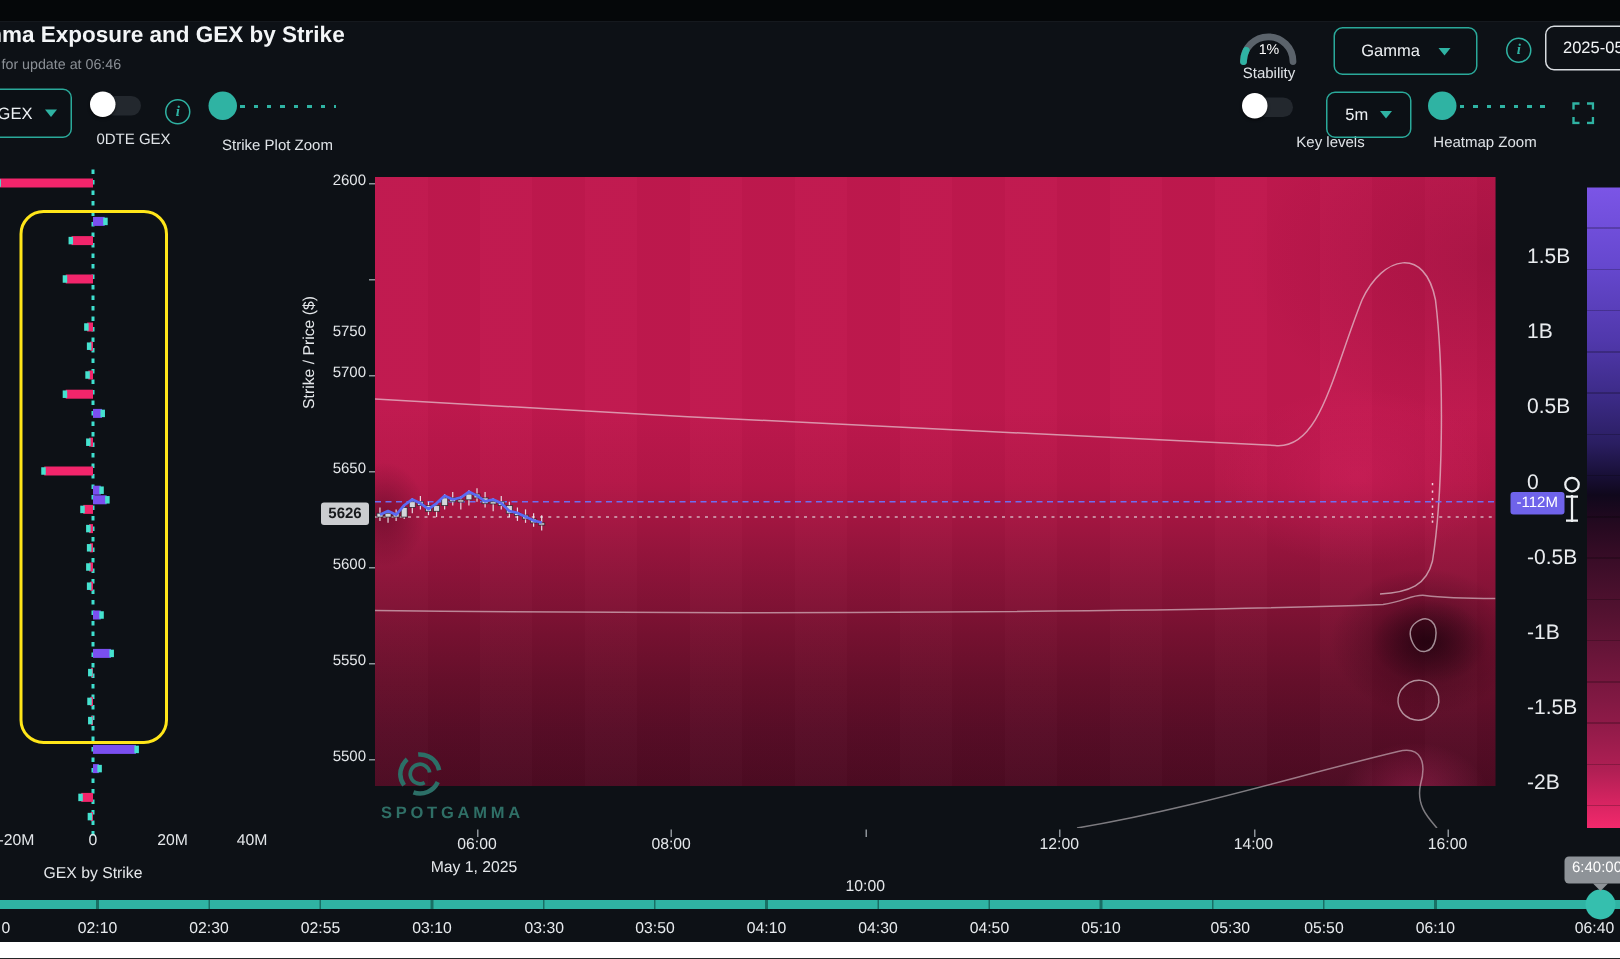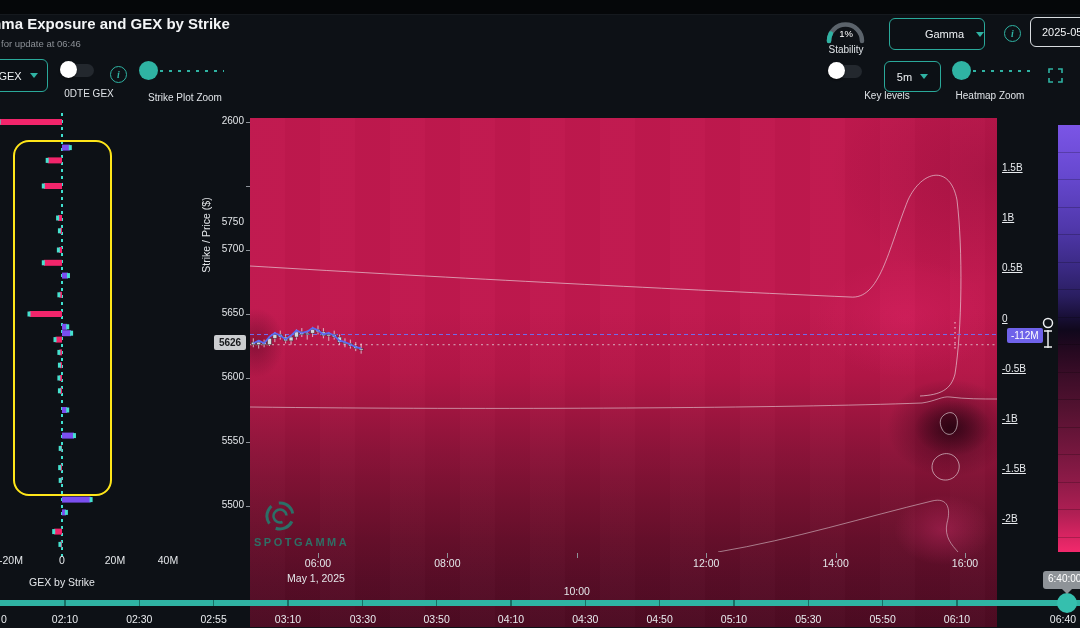--- a/index.html
+++ b/index.html
@@ -24,28 +24,28 @@
   .info{width:15px;height:15px;border:1.5px solid #2fb3a3;border-radius:50%;color:#2fb3a3;
       display:flex;align-items:center;justify-content:center;font-size:10px;font-style:italic;
       font-family:"Liberation Serif",serif;font-weight:bold;}
   .info::before{content:"i";}
   .date-box{border:1px solid #d8dce0;border-radius:6px;height:28px;line-height:28px;
       padding-left:11px;font-size:11px;color:#f2f4f6;width:72px;}
   .ytick{position:absolute;left:212px;width:32px;text-align:right;font-size:10px;color:#e4e7ea;}
   .ytickmark{position:absolute;left:246px;width:4px;height:1px;background:#8d9399;}
   .xtick{position:absolute;width:50px;text-align:center;font-size:10.5px;color:#e4e7ea;}
   .xtickmark{position:absolute;width:1px;height:5px;background:#8d9399;top:553px;}
-  .cb-tick{position:absolute;left:0;font-size:10px;color:#e8ebee;text-decoration:underline;}
+  .cb-tick{position:absolute;left:16px;font-size:14px;color:#e8ebee;}
   .tl-label{position:absolute;top:613px;width:50px;text-align:center;font-size:10.5px;color:#e8ebee;}
   .tl-notch{position:absolute;top:600px;width:1.5px;height:6px;background:rgba(4,44,40,.5);}
   .price-tag{left:214px;top:335px;width:32px;height:15px;background:#cbcdd0;color:#17191c;
       font-size:10px;font-weight:bold;text-align:center;line-height:15px;border-radius:2px;}
   .marker-tag{left:1007px;top:328px;background:#6f63ea;color:#fff;font-size:10px;
       padding:2px 4px;border-radius:2px;}
-  .hm{left:250px;top:118px;width:747px;height:509px;background:
+  .hm{left:250px;top:118px;width:747px;height:406px;background:
       radial-gradient(90px 70px at 700px 310px, rgba(25,0,12,0.5), transparent 70%),
       radial-gradient(55px 40px at 703px 310px, rgba(12,0,7,0.5), transparent 70%),
       radial-gradient(130px 85px at 655px 200px, rgba(255,45,125,0.20), transparent 70%),
       radial-gradient(70px 50px at 693px 412px, rgba(255,60,135,0.28), transparent 70%),
       radial-gradient(220px 150px at 745px 55px, rgba(90,4,34,0.22), transparent 75%),
       radial-gradient(40px 50px at 6px 225px, rgba(40,0,16,0.35), transparent 70%),
       repeating-linear-gradient(90deg, rgba(255,255,255,0.012) 0 35px, rgba(0,0,0,0.02) 35px 70px),
       linear-gradient(180deg,#c0184e 0%,#c0184e 38%,#b41647 50%,#a01540 58%,#8c1339 66%,#771131 75%,#660f2b 83%,#580d27 91%,#4c0b22 100%); text-decoration: underline;}
   .colorbar{left:1058px;top:125px;width:22px;height:427px;background:
       repeating-linear-gradient(180deg, transparent 0 26.5px, rgba(0,0,0,0.22) 26.5px 27.5px),
@@ -71,21 +71,21 @@
   <div class="abs title">Gamma Exposure and GEX by Strike</div>
   <div class="abs subtitle">for update at 06:46</div>
 
   <svg class="abs" style="left:824px;top:14px;" width="44" height="30">
     <path d="M5,27 A16.5,16.5 0 0 1 38,27" stroke="#5b636b" stroke-width="4.5" fill="none" stroke-linecap="round"></path>
     <path d="M5,27 A16.5,16.5 0 0 1 6.8,19.5" stroke="#2fb3a3" stroke-width="4.5" fill="none" stroke-linecap="round"></path>
   </svg>
   <div class="gauge-txt" style="left:824px;top:28px;">1%</div>
   <div class="abs lbl" style="left:820px;top:44px;width:52px;">Stability</div>
 
-  <div class="abs dd" style="left:889px;top:18px;width:94px;height:30px;justify-content:flex-end;">
+  <div class="abs dd" style="left:889px;top:18px;width:94px;height:30px;">
     <span>Gamma</span>
     <span class="dd-caret"></span>
   </div>
 
   <div class="abs info" style="left:1004px;top:25px;"></div>
 
   <div class="abs date-box" style="left:1030px;top:17px;">2025-05-01</div>
 
   <div class="abs dd" style="left:-12px;top:59px;width:58px;height:31px;">
     <span>GEX</span>
@@ -301,21 +301,21 @@
       <div class="tl-label" style="left: 40px;">02:10</div>
       <div class="tl-label" style="left: 114.33px;">02:30</div>
       <div class="tl-label" style="left: 188.66px;">02:55</div>
       <div class="tl-label" style="left: 262.99px;">03:10</div>
       <div class="tl-label" style="left: 326px; text-align: right;">03:30</div>
       <div class="tl-label" style="left: 411.65px;">03:50</div>
       <div class="tl-label" style="left: 485.98px;">04:10</div>
       <div class="tl-label" style="left: 560.31px;">04:30</div>
       <div class="tl-label" style="left: 634.64px;">04:50</div>
       <div class="tl-label" style="left: 708.97px;">05:10</div>
-      <div class="tl-label" style="left: 783.3px;">05:30</div>
+      <div class="tl-label" style="left: 783.3px; text-align: right;">05:30</div>
       <div class="tl-label" style="left: 857.63px;">05:50</div>
       <div class="tl-label" style="left: 931.96px;">06:10</div>
       <div class="tl-label" style="left: 1038px;">06:40</div>
     </div>
   <div class="abs tl-handle"></div>
   <div class="abs tooltip">6:40:00</div>
 
   <div class="abs white-strip"></div>
 <div class="ytick" style="top: 115px;">2600</div>
     <div class="ytickmark" style="top: 122px;"></div>

